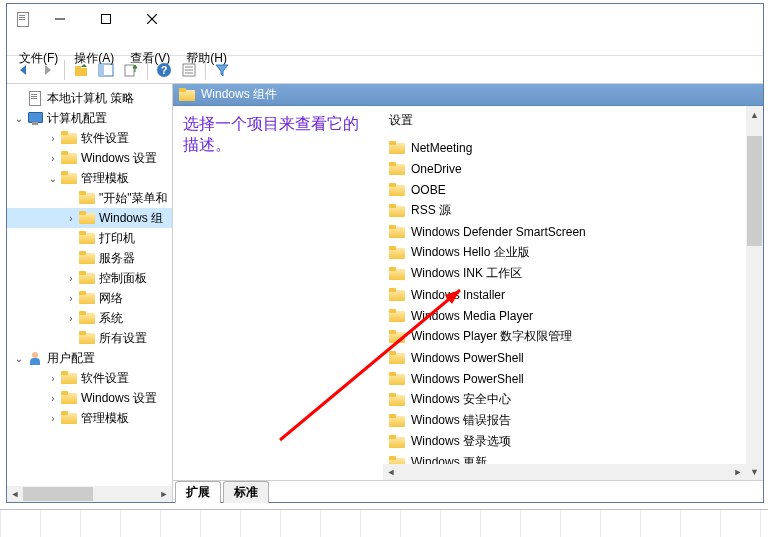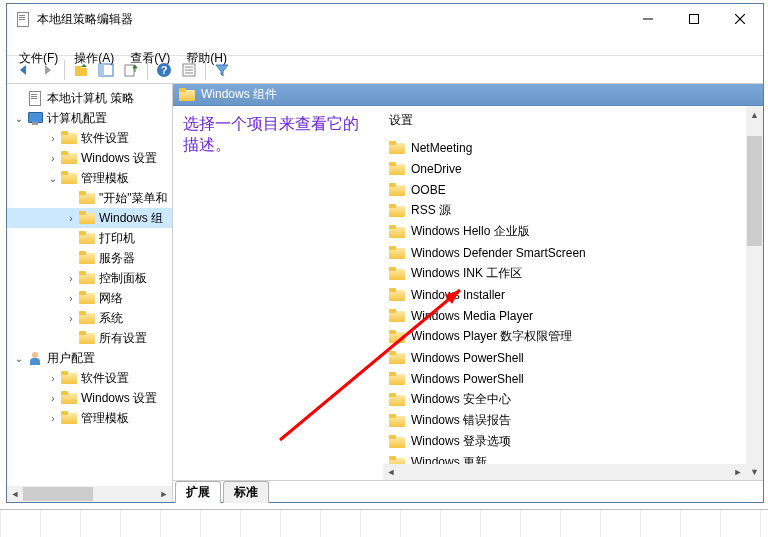--- a/index.html
+++ b/index.html
@@ -86,21 +86,20 @@
     
     .bottom-strip { position: absolute; left: 0; right: 0; bottom: 0; height: 28px; background: repeating-linear-gradient(90deg, #e8e8e8 0, #e8e8e8 1px, #fff 1px, #fff 40px); border-top: 1px solid #c0c0c0; }
   </style>
 </head>
 <body>
 
 <div class="window">
 
   <div class="titlebar">
     <span class="policy-ico titlebar-icon"></span>
-    <span class="titlebar-title">本地组策略编辑器</span>
     <div class="win-controls">
       <div class="win-btn">
         <svg width="10" height="10">
             <line x1="0" y1="5" x2="10" y2="5" stroke="#000" stroke-width="1"></line>
           </svg>
       </div>
       <div class="win-btn">
         <svg width="10" height="10">
             <rect x="0.5" y="0.5" width="9" height="9" fill="none" stroke="#000" stroke-width="1"></rect>
           </svg>
@@ -295,25 +294,25 @@
               <div class="list-item">
                 <span class="folder-ico"></span>
                 <span class="list-item-label">OOBE</span>
               </div>
               <div class="list-item">
                 <span class="folder-ico"></span>
                 <span class="list-item-label">RSS 源</span>
               </div>
               <div class="list-item">
                 <span class="folder-ico"></span>
+                <span class="list-item-label">Windows Defender SmartScreen</span>
+              </div>
+              <div class="list-item">
+                <span class="folder-ico"></span>
                 <span class="list-item-label">Windows Hello 企业版</span>
-              </div>
-              <div class="list-item">
-                <span class="folder-ico"></span>
-                <span class="list-item-label">Windows Defender SmartScreen</span>
               </div>
               <div class="list-item">
                 <span class="folder-ico"></span>
                 <span class="list-item-label">Windows INK 工作区</span>
               </div>
               <div class="list-item">
                 <span class="folder-ico"></span>
                 <span class="list-item-label">Windows Installer</span>
               </div>
               <div class="list-item">

